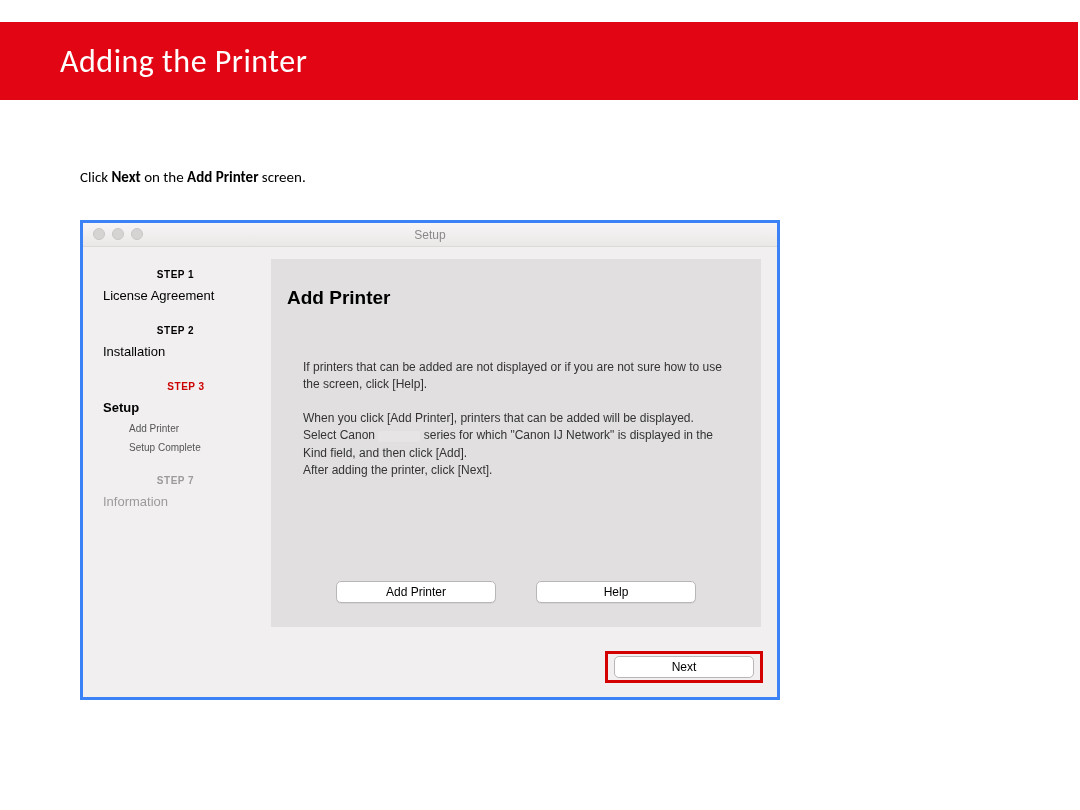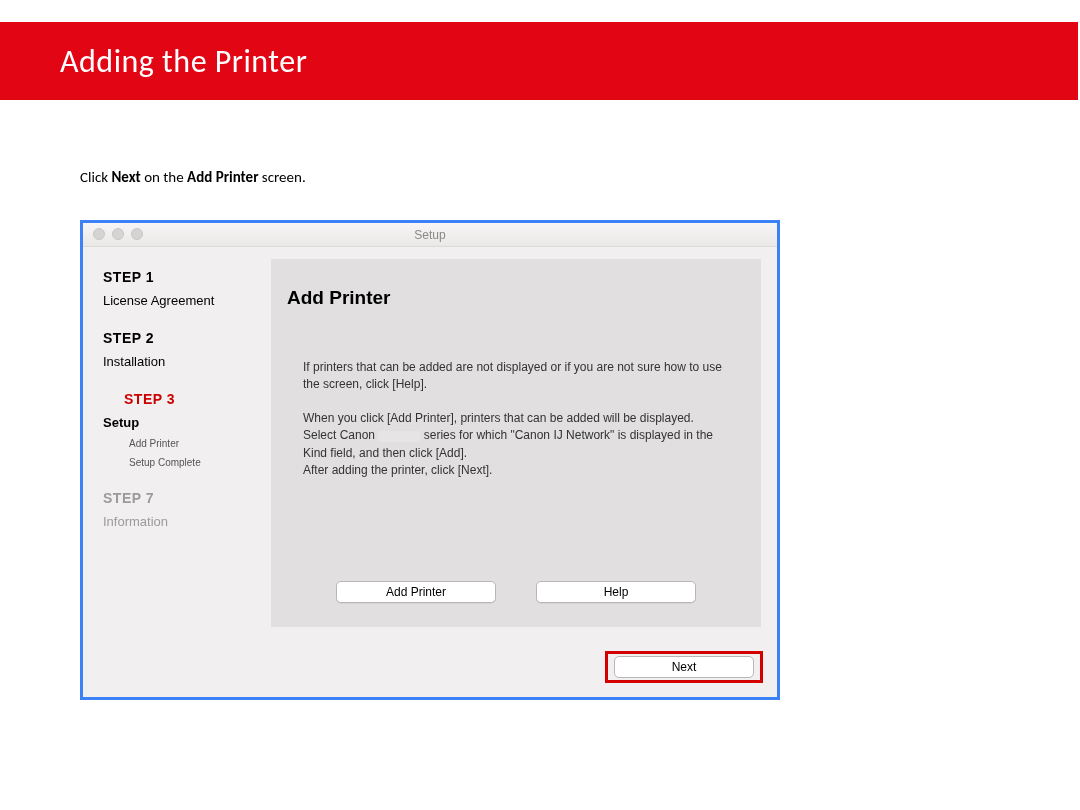--- a/index.html
+++ b/index.html
@@ -14,21 +14,21 @@
   .screenshot { position:absolute; left:80px; top:220px; width:700px; height:480px; background:#f1efef; border:3px solid #3b82f6; font-family:"Helvetica Neue","Lucida Grande",Arial,sans-serif; }
 
   .titlebar { position:relative; width:100%; height:24px; background:linear-gradient(#f7f5f5,#eae7e7); border-bottom:1px solid #dcd9d9; }
   .traffic { position:absolute; left:10px; top:5px; display:flex; gap:7px; }
   .traffic span { width:12px; height:12px; border-radius:50%; background:#d6d3d3; border:1px solid #c9c6c6; display:block; }
   .win-title { position:absolute; left:0; right:0; top:0; height:24px; text-align:center; line-height:24px; font-size:12px; color:#8a8888; }
 
   .body-area { position:absolute; left:0; top:24px; right:0; bottom:54px; }
 
   .sidebar { position:absolute; left:20px; top:22px; width:145px; }
-  .step-label { font-size:14px; font-weight:700; letter-spacing:0.5px; margin-top:22px; }
+  .step-label { font-size:10px; font-weight:700; letter-spacing:0.5px; margin-top:22px;text-align:center; }
   .step-label.red { color:#cc0000;margin-left:21px; }
   .step-label.black { color:#000; }
   .step-label.grey { color:#9c9a9a; }
   .step-label.first { margin-top:0; }
   .step-item  { font-size:13px; color:#000000; margin-top:8px; }
   .step-item.bold { font-weight:700; }
   .step-item.grey { color:#9c9a9a; }
   .substep { font-size:10px; color:#555; margin-left:26px; margin-top:8px; }
 
   .content-pane { position:absolute; left:188px; top:12px; right:16px; bottom:16px; background:#e1dfdf; }

